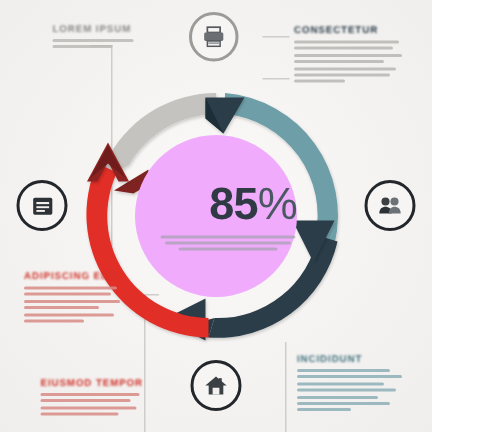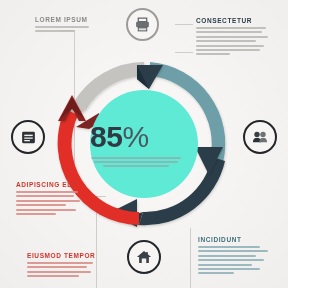--- a/index.html
+++ b/index.html
@@ -45,23 +45,23 @@
   }
   #cycle svg { display: block; overflow: visible; }
 
   
   #center {
     position: absolute;
     left: 50%; top: 144px;
     transform: translate(-50%,-50%);
     width: 108px; height: 108px;
     border-radius: 50%;
-    background: #5eead4;
+    background: #f0abfc;
     display: flex; flex-direction: column;
-    align-items: flex-start; justify-content: center;
+    align-items: flex-end; justify-content: center;
   }
   #pct {
     font-size: 30px;
     font-weight: bold;
     color: #2f3a44;
     letter-spacing: -0.5px;
     line-height: 1;
   }
   #pct .sym { color: #4a5862; font-weight: normal; }
   #centersub {

